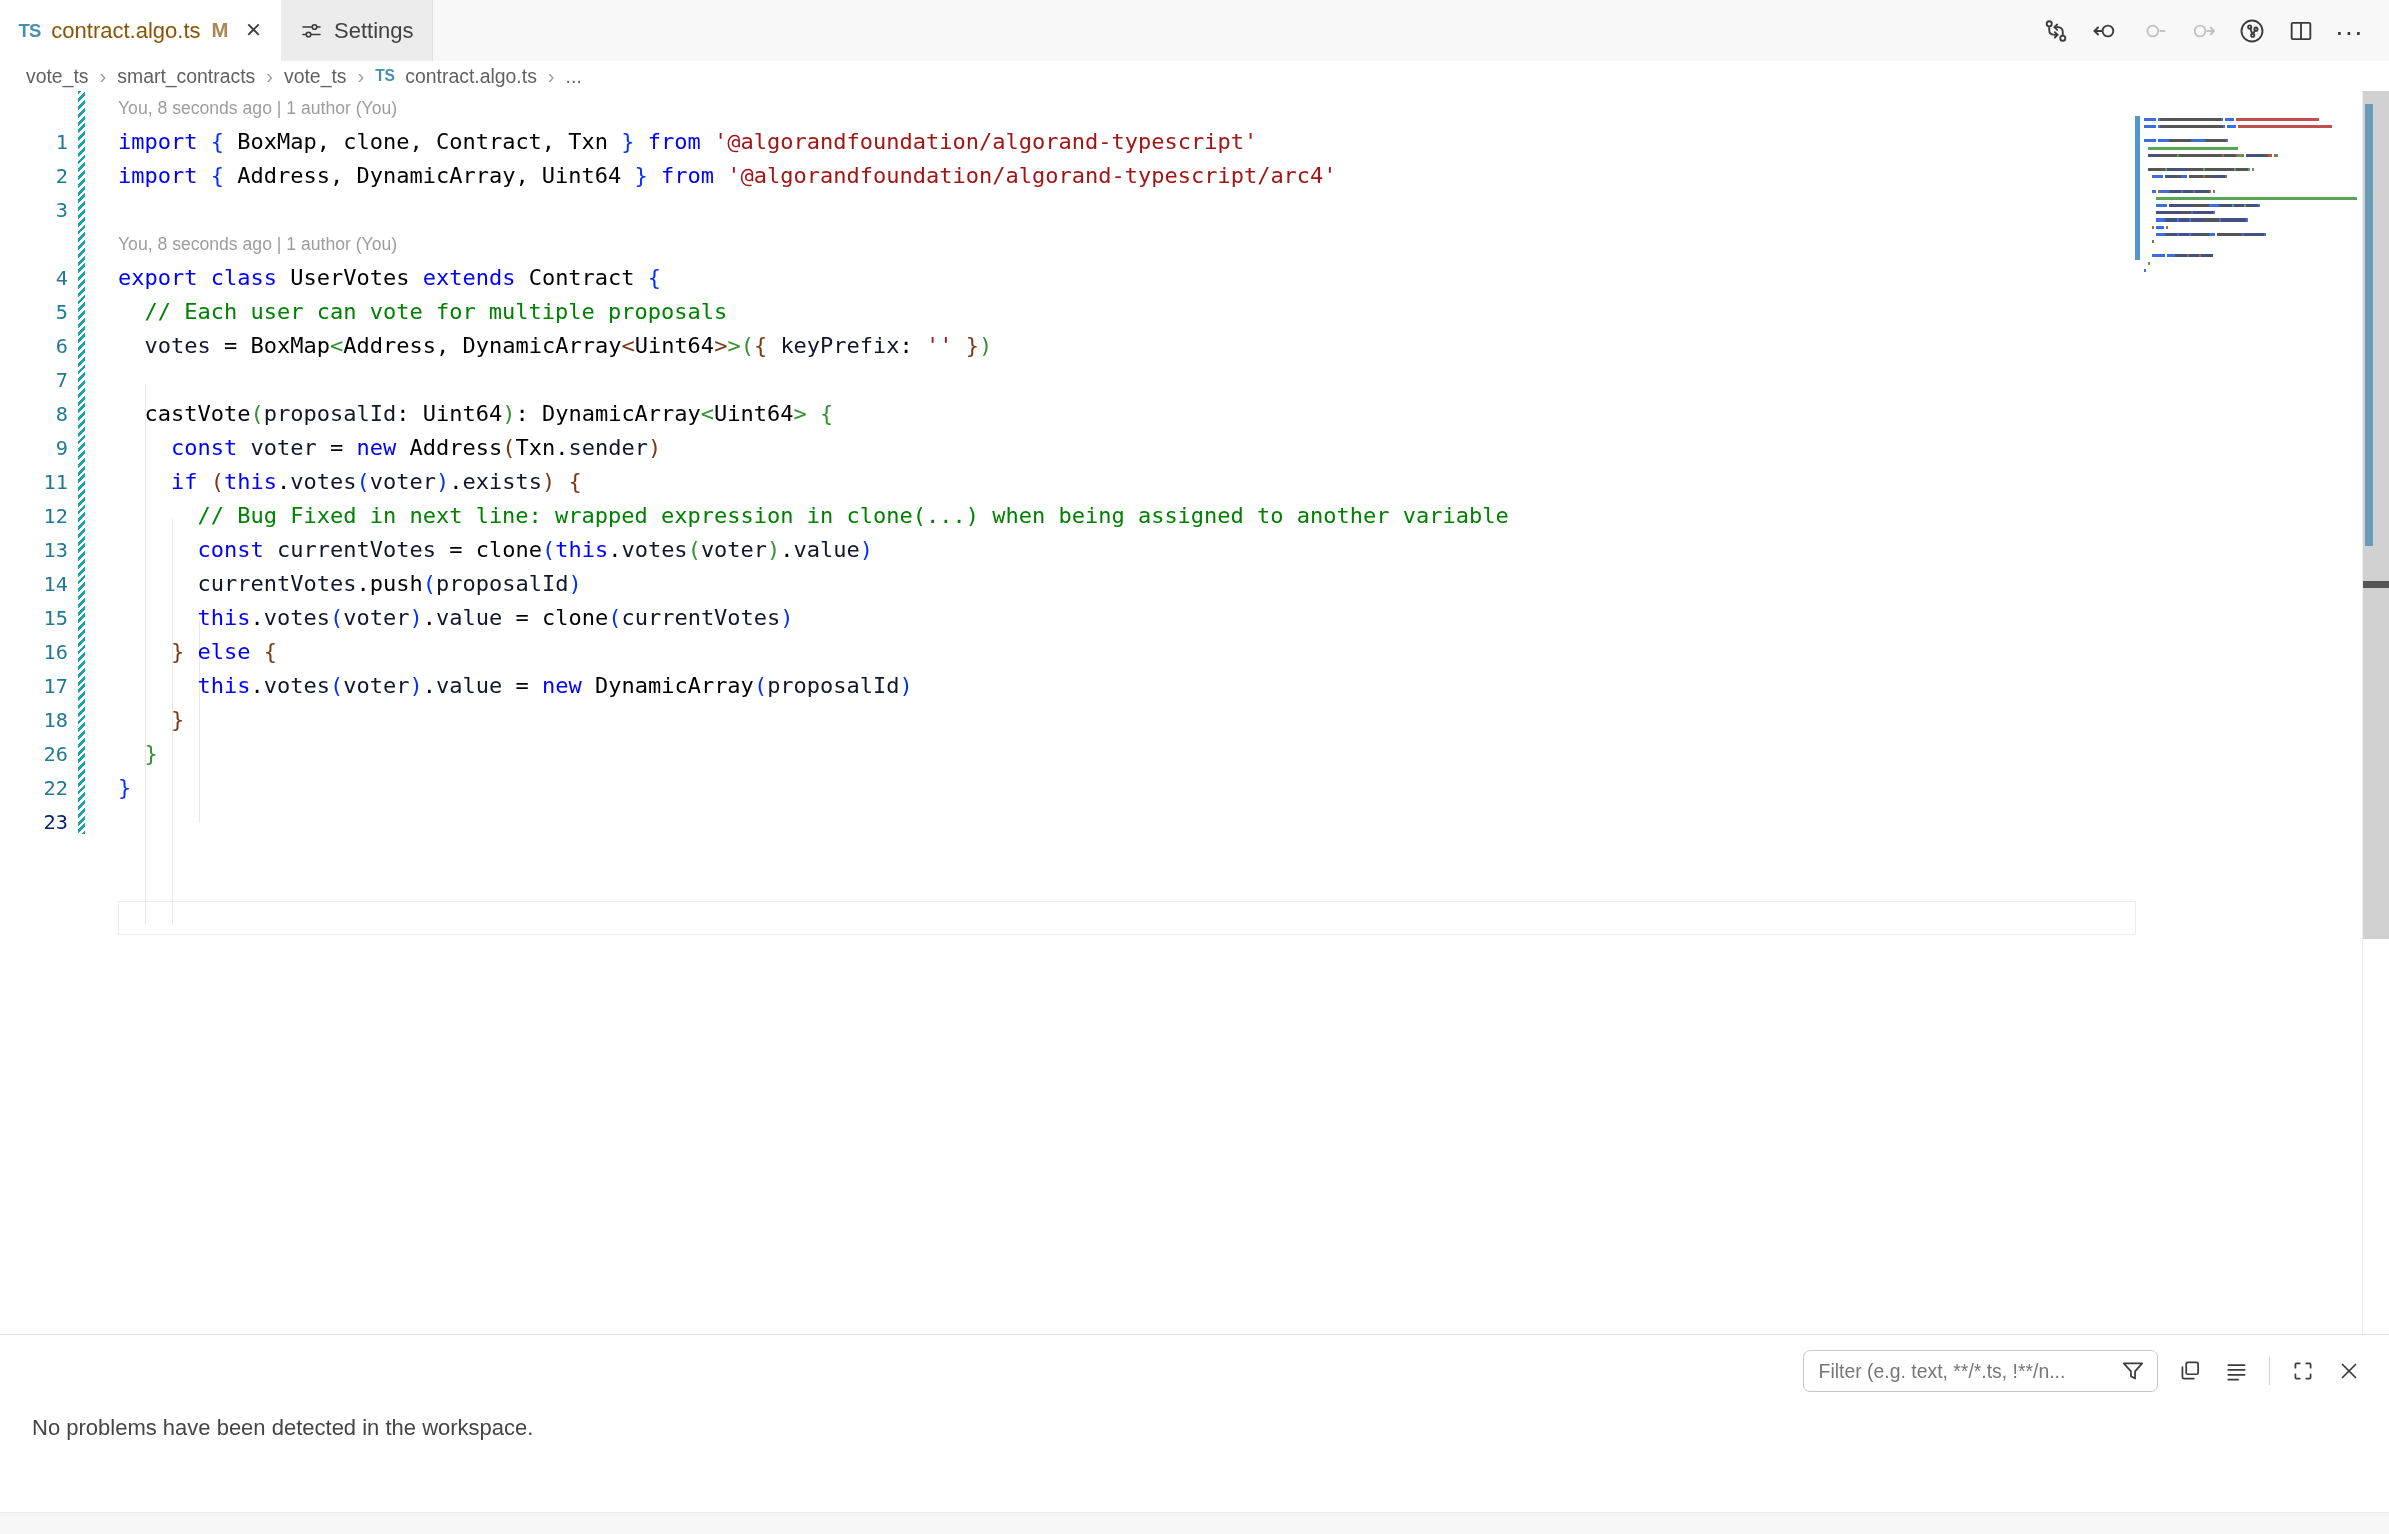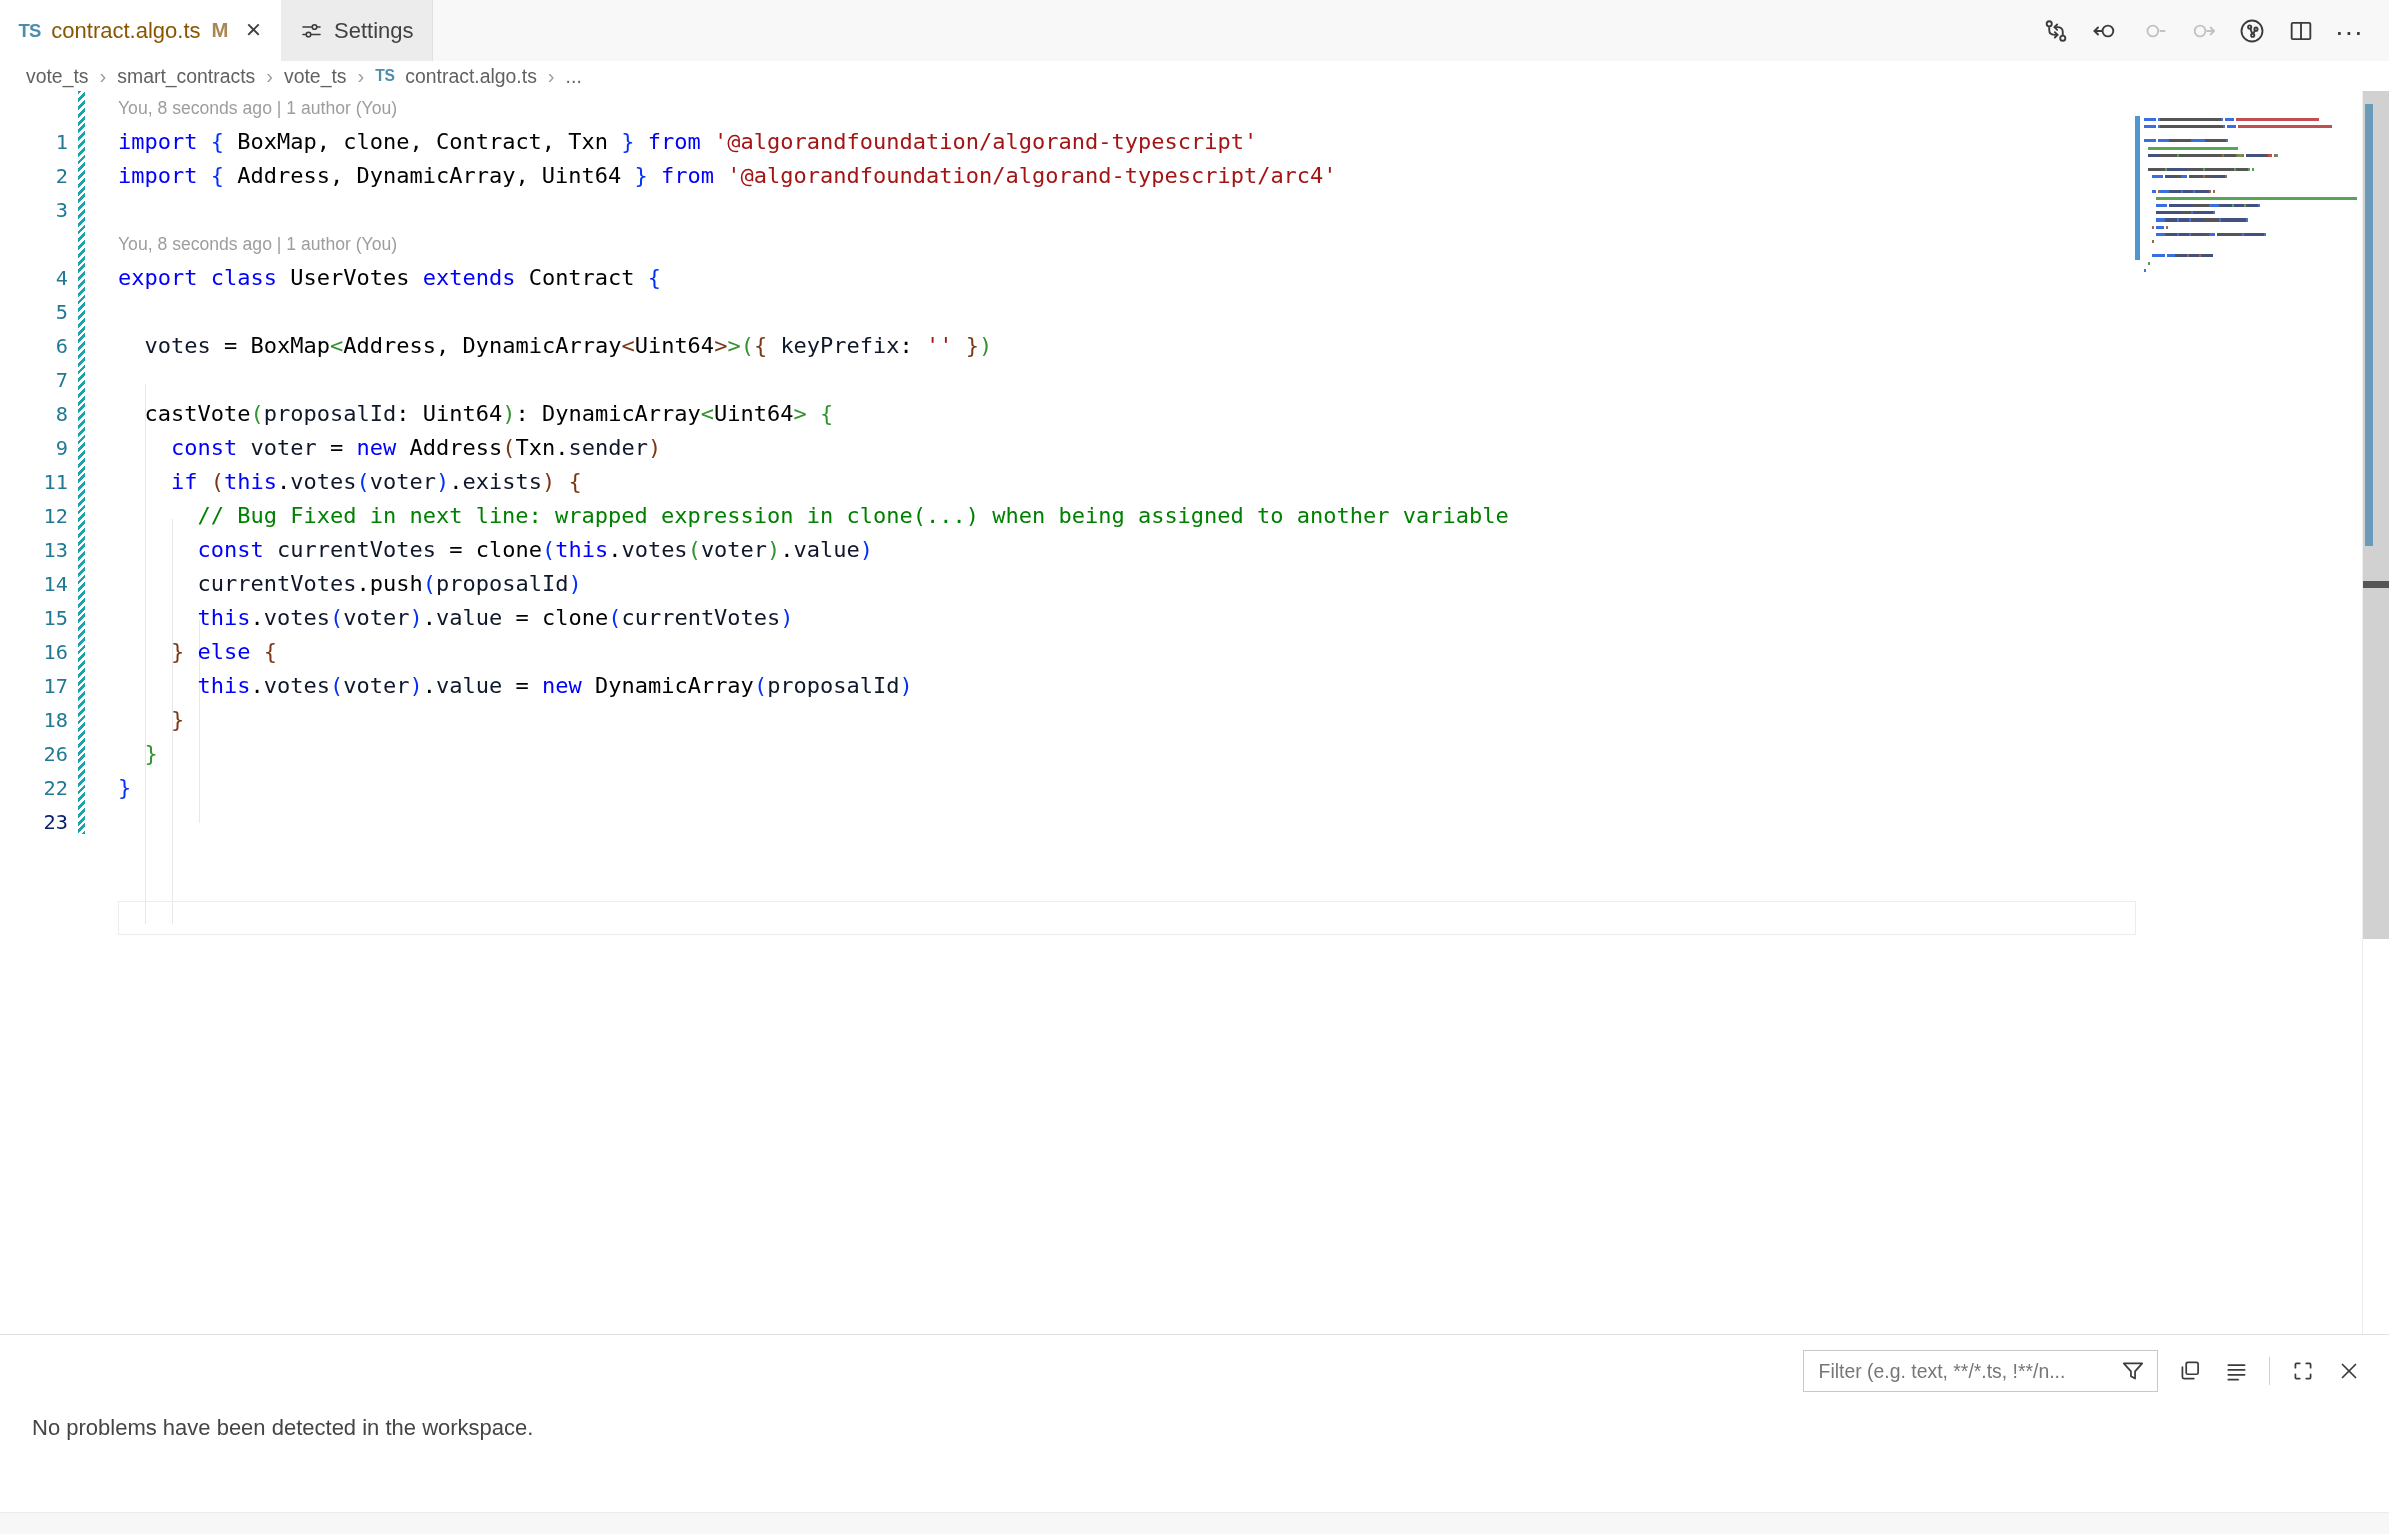--- a/index.html
+++ b/index.html
@@ -52,21 +52,21 @@
   #sb-slider{right:0;top:0;width:26px;height:848px;background:#c9c9c9;opacity:.85;}
   #sb-change{right:15.7px;top:13px;width:8.3px;height:442px;background:#6a9cba;}
   #sb-cursor{right:0;top:490px;width:26px;height:7.4px;background:#555;}
   
   #panel{left:0;top:1334px;width:2389px;height:178px;background:#fff;border-top:1.8px solid #e2e2e2;box-sizing:border-box;}
   #panel-tabs{position:absolute;left:32px;top:13px;display:flex;gap:44px;}
   .ptab{font-size:20.3px;letter-spacing:0.5px;color:#616161;padding-bottom:13px;cursor:pointer;}
   .ptab.active{color:#3b3b3b;border-bottom:2.8px solid #555;}
   #panel-msg{position:absolute;left:32px;top:80px;font-size:22px;color:#454545;}
   #panel-toolbar{position:absolute;right:26px;top:15px;display:flex;align-items:center;gap:18.5px;}
-  #filter-box{width:355px;height:42px;border:1.4px solid #c8c8c8;border-radius:0;background:#fff;
+  #filter-box{width:355px;height:42px;border:1.4px solid #c8c8c8;border-radius:7px;background:#fff;
     display:flex;align-items:center;padding:0 9.2px 0 13px;box-sizing:border-box;}
   #filter-box input{border:none;outline:none;flex:1;font-size:19.4px;font-family:"Liberation Sans",sans-serif;
     color:#3b3b3b;background:transparent;min-width:0;}
   #filter-box input::placeholder{color:#767676;}
   .picon{width:28px;height:28px;display:flex;align-items:center;justify-content:center;}
   .picon svg{width:26px;height:26px;}
   .vsep{width:0.9px;height:28px;background:#d0d0d0;}
   #statusstrip{left:0;top:1512px;width:2389px;height:23px;background:#f7f7f7;border-top:0.9px solid #ececec;box-sizing:border-box;}
 </style>
 </head>
@@ -197,20 +197,21 @@
       <div class="row">
         <span class="ln"></span>
         <div class="blame">You, 8 seconds ago | 1 author (You)</div>
       </div>
       <div class="row">
         <span class="ln">4</span>
         <pre class="codeline"><span class="tk-kw">export</span><span class="tk-txt"> </span><span class="tk-kw">class</span><span class="tk-txt"> UserVotes </span><span class="tk-kw">extends</span><span class="tk-txt"> Contract </span><span class="tk-b0">{</span></pre>
       </div>
       <div class="row">
         <span class="ln">5</span>
+        <pre class="codeline"><span class="tk-txt">  </span><span class="tk-com">// Each user can vote for multiple proposals</span></pre>
       </div>
       <div class="row">
         <span class="ln">6</span>
         <pre class="codeline"><span class="tk-txt">  </span><span class="tk-var">votes</span><span class="tk-txt"> = </span><span class="tk-txt">BoxMap</span><span class="tk-b1">&lt;</span><span class="tk-txt">Address</span><span class="tk-txt">, </span><span class="tk-txt">DynamicArray</span><span class="tk-b2">&lt;</span><span class="tk-txt">Uint64</span><span class="tk-b2">&gt;</span><span class="tk-b1">&gt;</span><span class="tk-b1">(</span><span class="tk-b2">{</span><span class="tk-txt"> </span><span class="tk-var">keyPrefix</span><span class="tk-txt">: </span><span class="tk-str">''</span><span class="tk-txt"> </span><span class="tk-b2">}</span><span class="tk-b1">)</span></pre>
       </div>
       <div class="row">
         <span class="ln">7</span>
         <pre class="codeline"></pre>
       </div>
       <div class="row">

